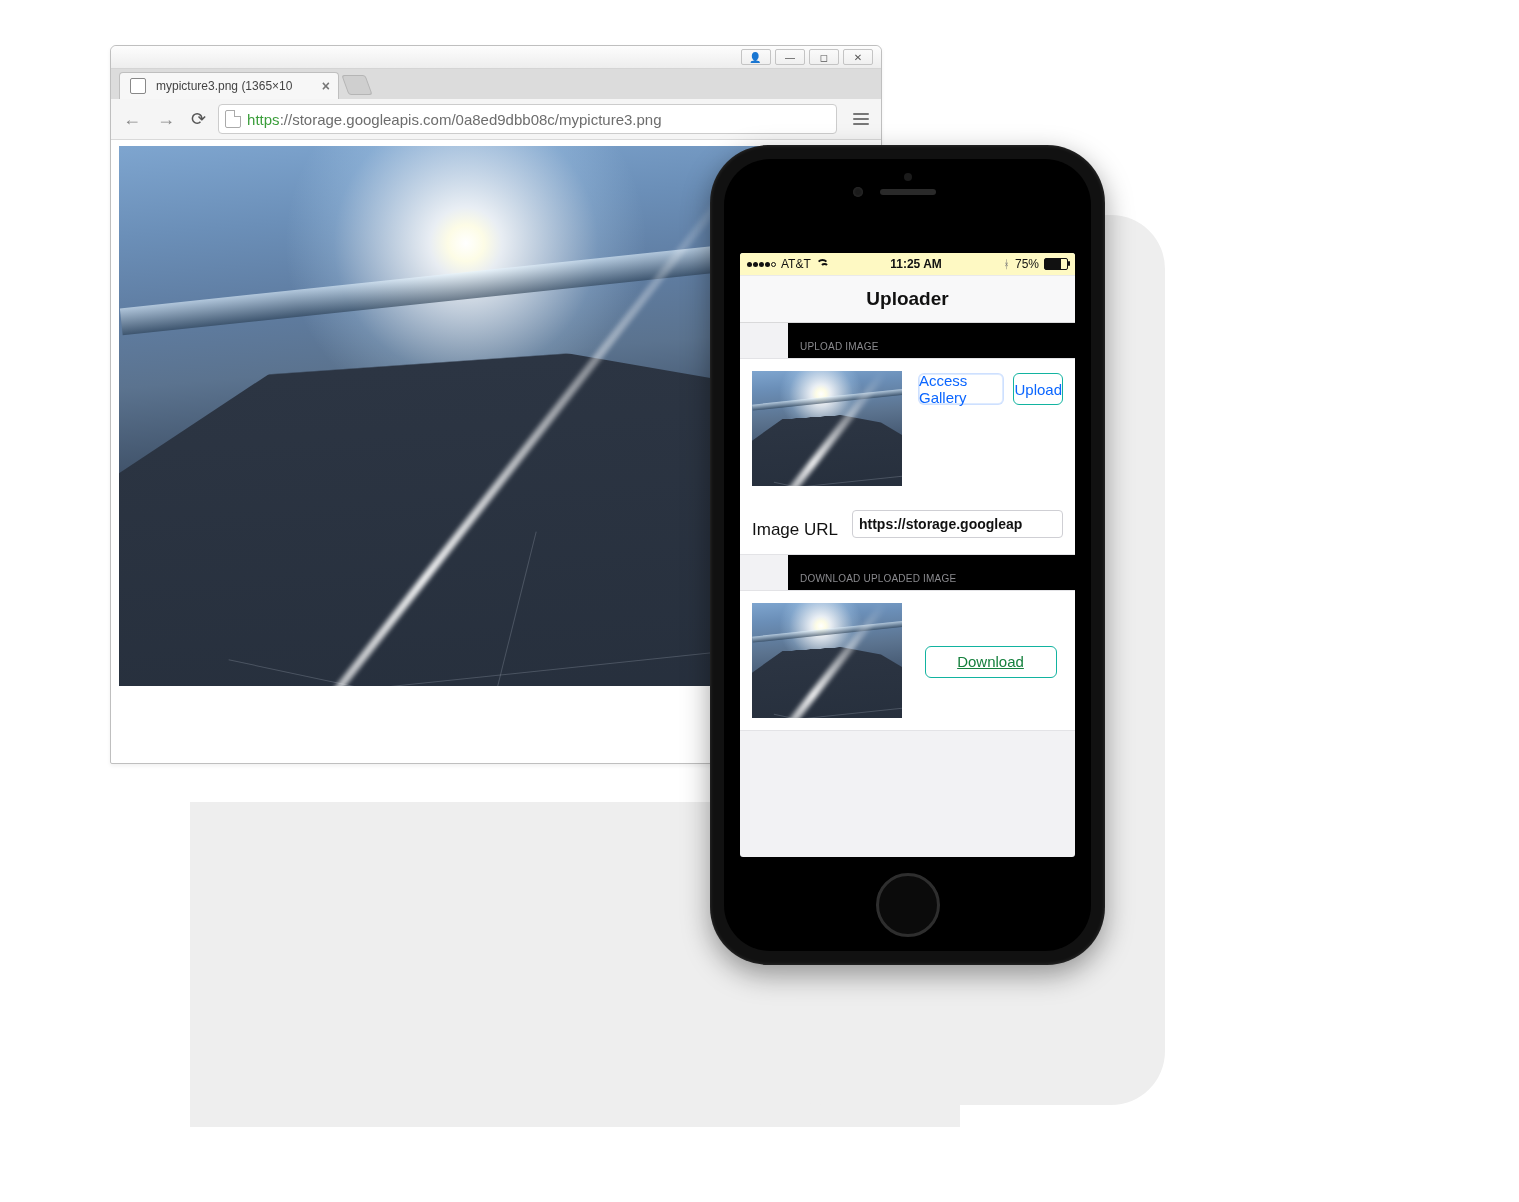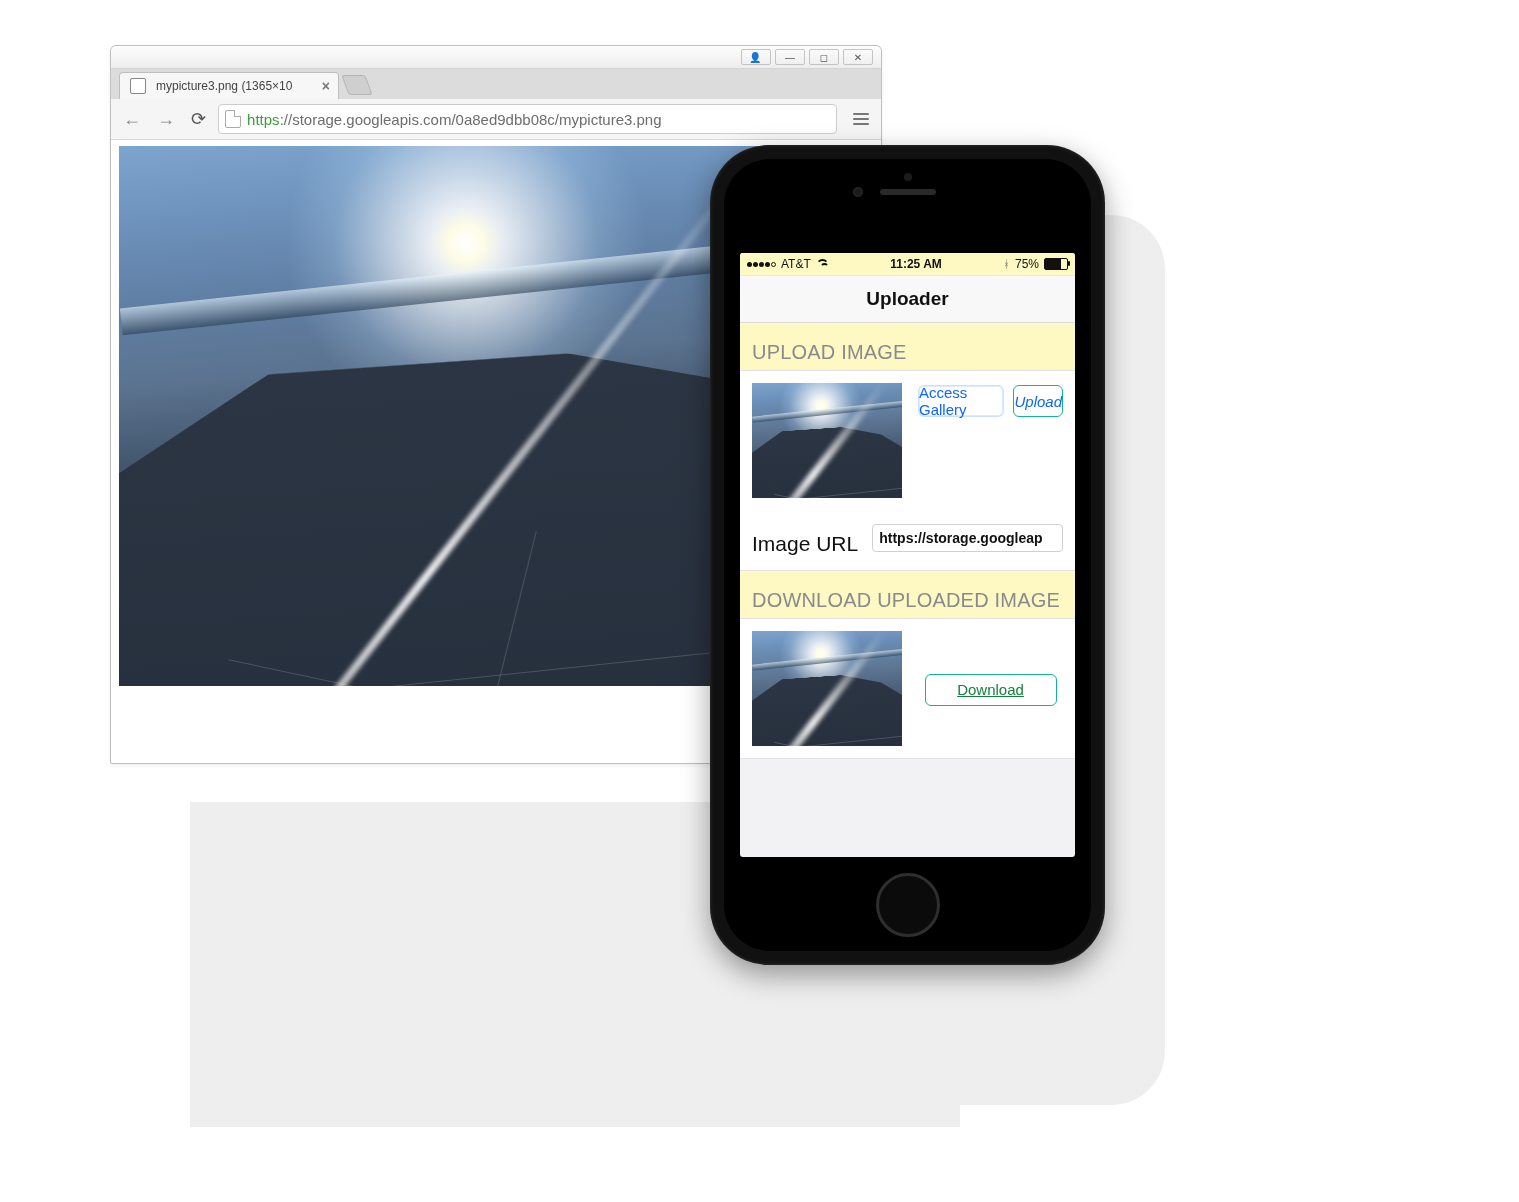--- a/index.html
+++ b/index.html
@@ -108,39 +108,39 @@
   .wifi { width:13px; height:10px; position:relative; }
   .wifi::before { content:""; position:absolute; inset:0; border:2px solid #111; border-bottom:none; border-left-color:transparent; border-right-color:transparent; border-radius:10px 10px 0 0; }
   .wifi::after { content:""; position:absolute; left:4px; top:4px; width:5px; height:5px; border:2px solid #111; border-bottom:none; border-left-color:transparent; border-right-color:transparent; border-radius:5px 5px 0 0; }
   .bt { font-size:11px; color:#777; }
   .batt { width:22px; height:10px; border:1px solid #111; border-radius:2px; position:relative; }
   .batt::after { content:""; position:absolute; right:-3px; top:2px; width:2px; height:5px; background:#111; border-radius:1px; }
   .batt i { display:block; height:100%; width:75%; background:#111; }
 
   .navbar { height:46px; background:#f8f8f9; display:flex; align-items:center; justify-content:center; font-size:19px; font-weight:700; color:#111; border-bottom:1px solid #d9d9da; }
 
-  .section-h { padding:18px 12px 6px; font-size:20px; color:#8a8a8e; letter-spacing:.2px; background:#fef9c3; }
+  .section-h { padding:18px 12px 6px; font-size:10px; color:#8a8a8e; letter-spacing:.2px; background:#000000;margin-left:48px; }
 
   .panel { background:#fff; border-top:1px solid #e3e3e6; border-bottom:1px solid #e3e3e6; }
 
   .upload-row { display:flex; gap:16px; padding:12px; align-items:flex-start; }
   .thumb { width:150px; height:115px; position:relative; overflow:hidden; flex:0 0 auto; }
   .thumb .sky-paint { background:
       radial-gradient(circle at 46% 20%, #ffffff 0%, #fdfce6 4%, rgba(255,255,255,.85) 8%, rgba(200,230,255,.2) 26%, rgba(0,0,0,0) 34%),
       linear-gradient(175deg, #7ea5cf 0%, #6b8fb8 15%, #5b738f 40%, #2d3b50 85%); }
   .thumb .umbrella { clip-path: polygon(0% 36%, 28% 8%, 70% 19%, 100% 44%, 100% 100%, 0% 100%); }
   .thumb .flare { left:38%; }
   .btncol { flex:1; display:flex; flex-direction:row; gap:9px; align-items:center; padding-top:2px; }
   .btn { height:30px; border-radius:6px; font-size:15px; display:flex; align-items:center; justify-content:center; cursor:default; background:#fff; }
   .btn.blue { color:#0b66ff; border:1px solid #0b66ff33; box-shadow:0 0 0 1px #0b66ff22 inset; }
-  .btn.teal { color:#0d8b7a; border:1.5px solid #12b3a0;font-style:italic; }
+  .btn.teal { color:#0d8b7a; border:1.5px solid #12b3a0; }
   .btn.tealtxt { color:#15803d; border:1.5px solid #12b3a0;text-decoration:underline; }
 
   .url-row { display:flex; align-items:center; padding:10px 12px 14px; gap:14px; }
-  .url-label { font-size:21px; color:#111;margin-top:12px; }
+  .url-label { font-size:17px; color:#111;margin-top:12px; }
   .url-val { flex:1; height:26px; border:1px solid #cfcfd4; border-radius:4px; background:#fff; font-size:14px; padding:0 6px;
              display:flex; align-items:center; font-weight:600; color:#111; overflow:hidden; white-space:nowrap; }
 
   .dl-row { display:flex; gap:16px; padding:12px; align-items:center; }
   .dlbtn { width:130px; }
 </style>
 </head>
 <body>
 
 <div class="stage">

